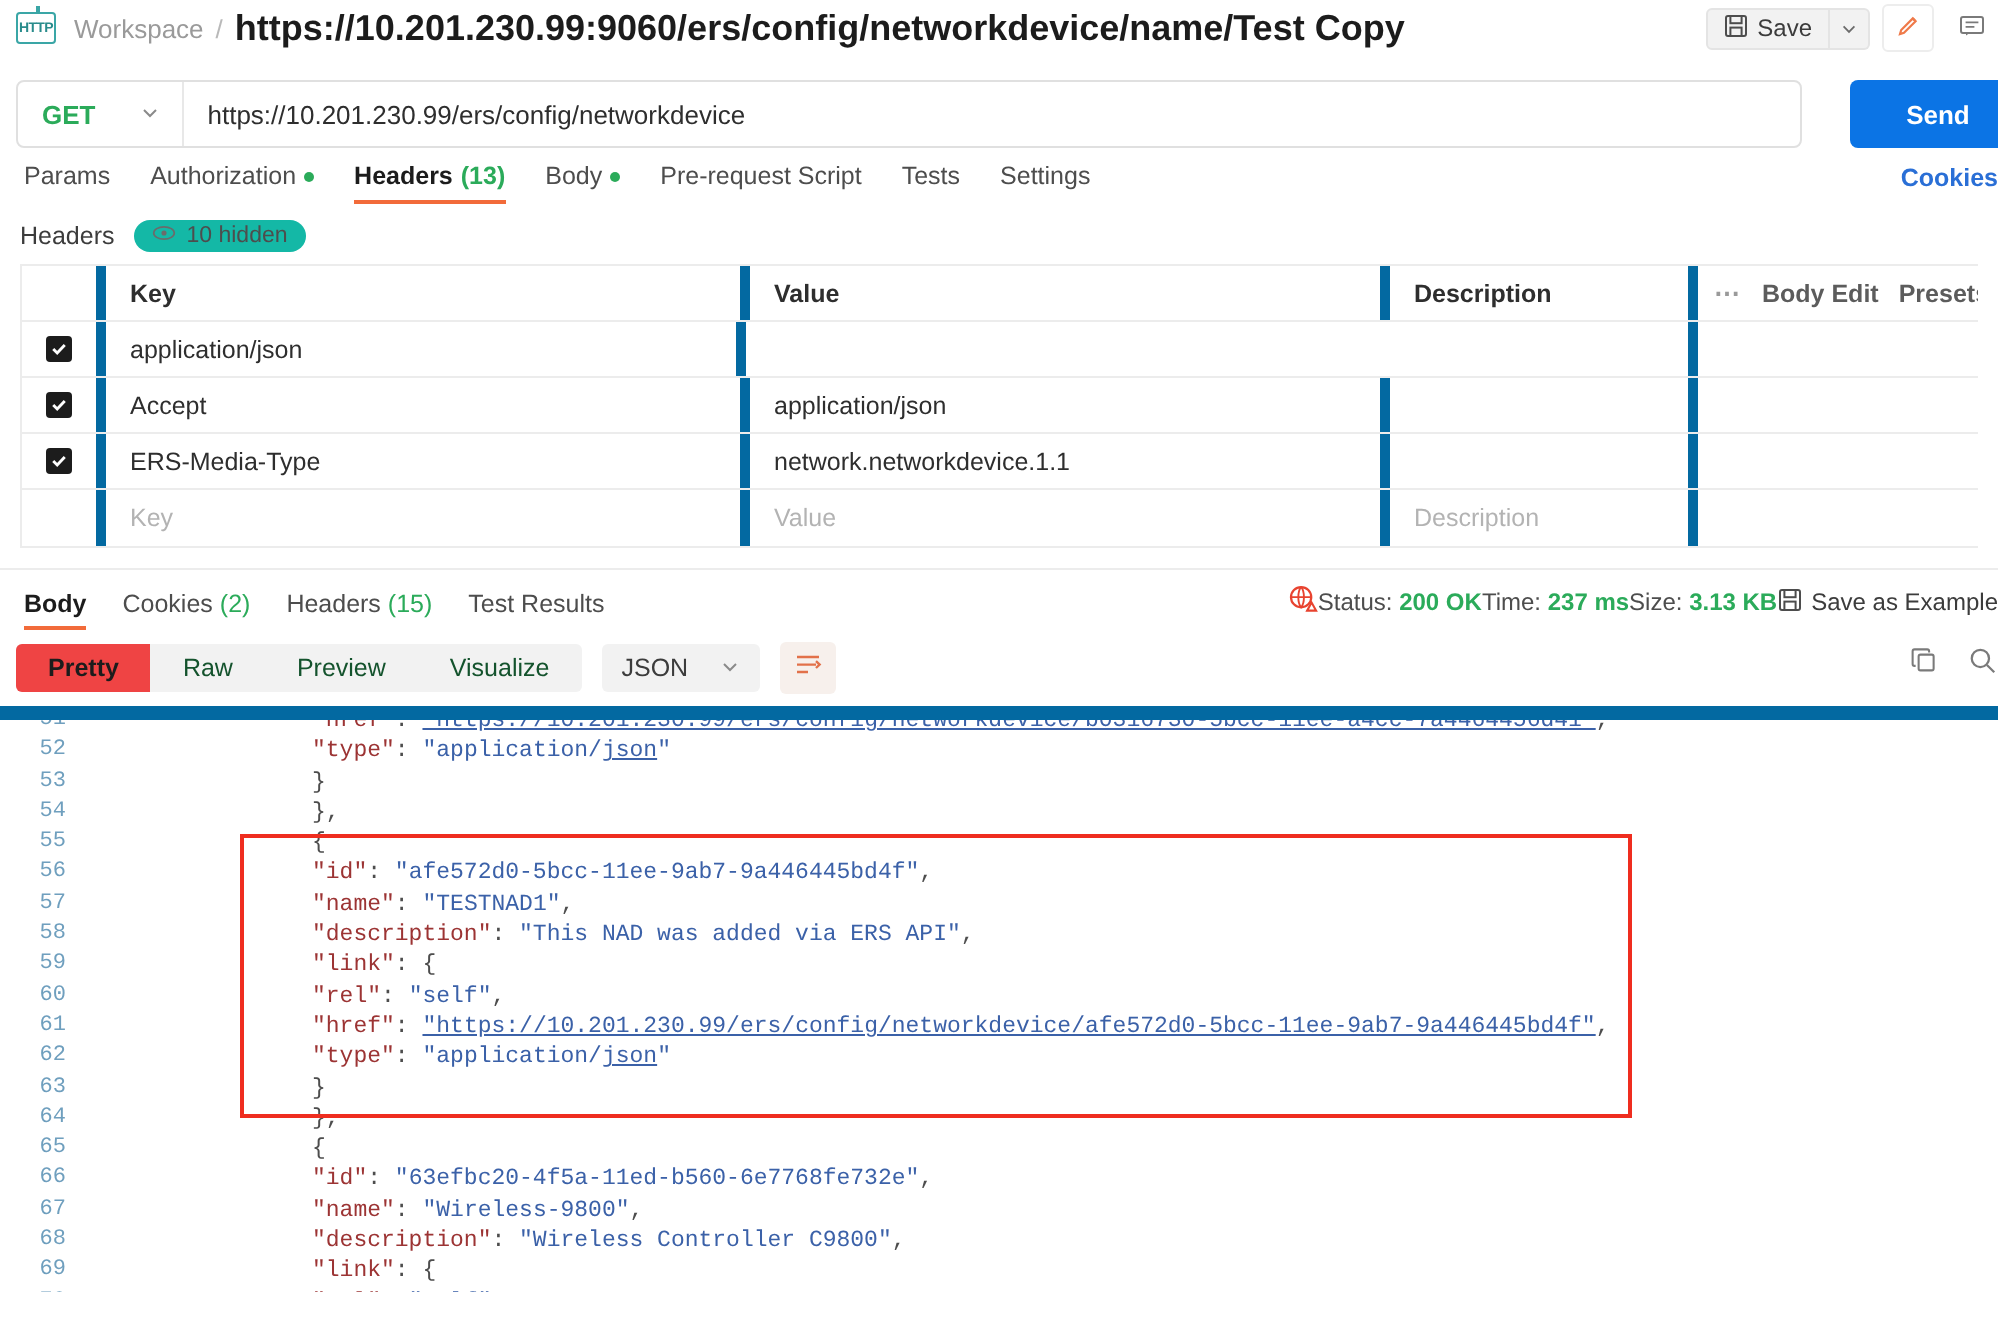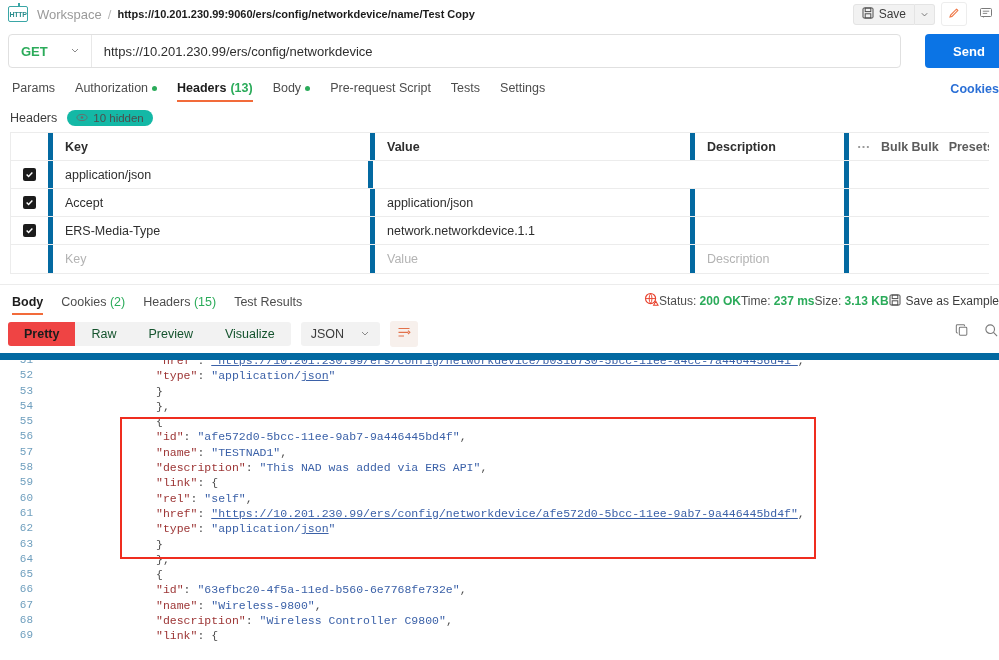--- a/index.html
+++ b/index.html
@@ -32,21 +32,21 @@
     position: relative;
     flex: none;
   }
   .http-badge::before {
     content: "";
     position: absolute; top: -4px; left: 50%;
     width: 1.5px; height: 4px; background: #3aa6a6;
   }
   .crumb-ws { color: #9a9a9a; font-size: 13px; }
   .crumb-sep { color: #b9b9b9; margin: 0 6px; font-size: 13px; }
-  .crumb-name { color: #1c1c1c; font-weight: bold; font-size: 11px; }
+  .crumb-name { color: #1c1c1c; font-weight: bold; font-size: 18px; }
 
   .topbar-right {
     position: absolute; right: 0; top: 0;
     height: 28px; display: flex; align-items: center;
   }
   .save-btn {
     display: flex; align-items: center; gap: 5px;
     background: #f2f2f2; border: 1px solid #e4e4e4;
     border-radius: 3px 0 0 3px;
     height: 21px; padding: 0 8px;
@@ -63,21 +63,21 @@
     width: 26px; height: 24px;
     display: flex; align-items: center; justify-content: center;
     margin-left: 6px;
   }
   .icon-sq.boxed {
     border: 1px solid #ededed; border-radius: 3px; background: #fff;
   }
 
   
   .urlrow {
-    display: flex; align-items: center;
+    display: flex; align-items: flex-end;
     padding: 0 8px; height: 46px; gap: 12px;
     position: relative;
   }
   .urlbox {
     flex: 1;
     display: flex; align-items: center;
     height: 34px;
     border: 1px solid #e0e0e0; border-radius: 4px;
     background: #fff;
     margin-right: 12px;
@@ -370,21 +370,21 @@
 </div>
 
 <div class="table">
   <div class="trow head">
     <div class="cell c-chk"></div>
     <div class="cell c-key">Key</div>
     <div class="cell c-val">Value</div>
     <div class="cell c-desc">Description</div>
     <div class="cell c-act">
       <span class="dots">⋯</span>
-      <span>Bulk Bulk</span>
+      <span>Body Edit</span>
       <span>
         <span>Presets</span>
         
       </span>
     </div>
   </div>
 
   <div class="trow">
     <div class="cell c-chk">
       <span class="chk">

